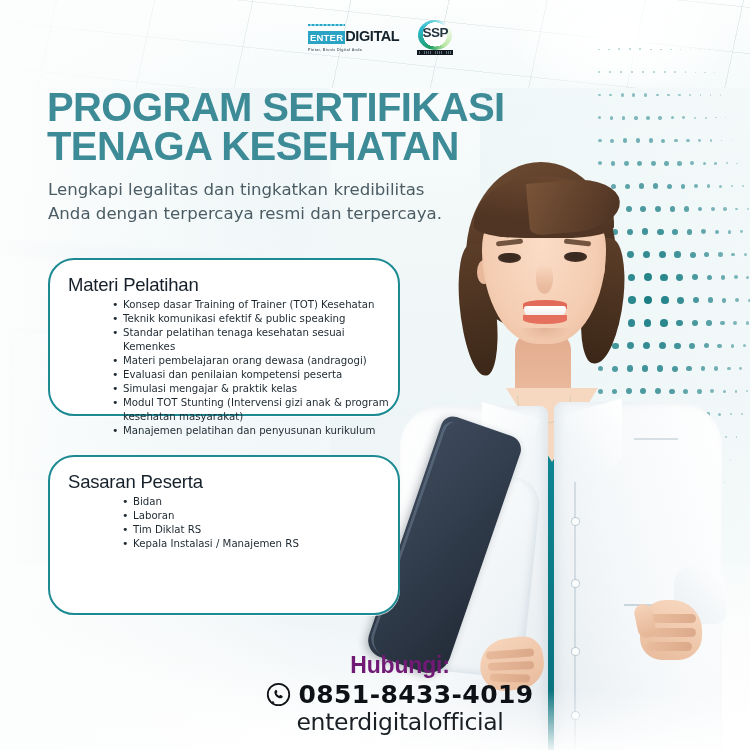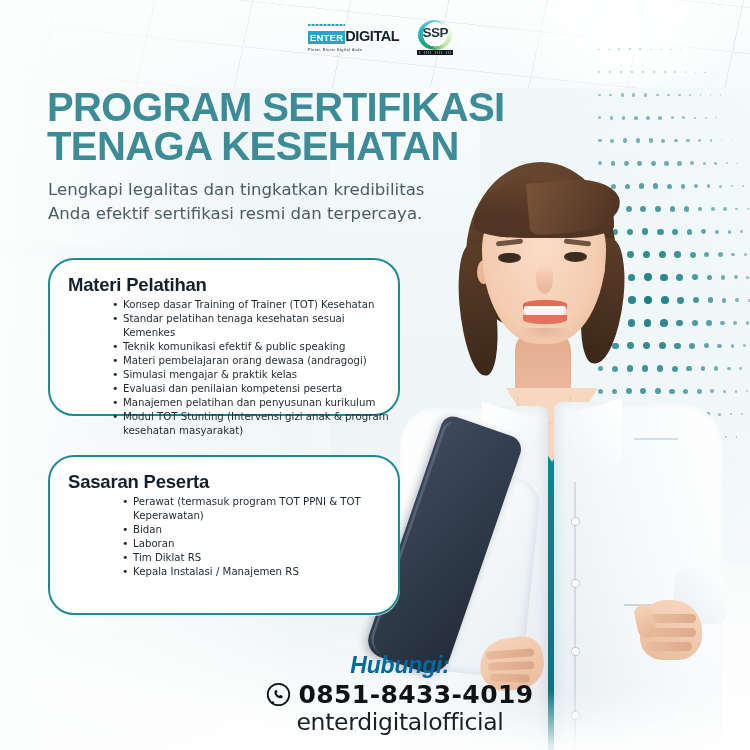--- a/index.html
+++ b/index.html
@@ -170,21 +170,21 @@
     background:#ffffff;
     border:2px solid #1d8a93;
     border-radius:26px;
     box-shadow:0 1px 0 rgba(255,255,255,.8);
   }
   #card-1 { left:48px; top:258px; width:352px; height:158px; }
   #card-2 { left:48px; top:455px; width:352px; height:160px; }
 
   .card-title {
     color:#16202a;
-    font-weight:bold;
+    font-weight:normal;
     font-size:18.5px;
     letter-spacing:-.2px;
   }
   #card-1 .card-title { margin:14px 0 2px 18px; }
   #card-2 .card-title { margin:14px 0 2px 18px; }
 
   .card ul { list-style:none; margin:0; padding:0; }
   .card li {
     position:relative;
     color:#1d2830;
@@ -409,21 +409,21 @@
     position:absolute; left:378px; bottom:0; width:372px; height:60px;
     background:linear-gradient(180deg, rgba(255,255,255,0), rgba(255,255,255,.92));
   }
 
   
   .contact {
     position:absolute; left:230px; top:652px; width:340px;
     text-align:center;
   }
   .contact-h {
-    color:#0369a1; font-weight:bold; font-size:23px; letter-spacing:-.2px;font-style:italic;
+    color:#701a75; font-weight:bold; font-size:23px; letter-spacing:-.2px;
   }
   .contact-phone-row {
     display:flex; align-items:center; justify-content:center; gap:7px; margin-top:1px;
   }
   .wa-icon { flex:0 0 auto; display:block; }
   .contact-phone {
     color:#0e1216; font-weight:bold; font-size:25px; letter-spacing:.4px;
     font-family:"DejaVu Sans", sans-serif;
   }
   .contact-handle {
@@ -806,41 +806,40 @@
       <div class="ssp-bar"></div>
     </div>
   </div>
 
   <div class="title">
     <span class="l1">PROGRAM SERTIFIKASI</span>
     <span class="l2">TENAGA KESEHATAN</span>
   </div>
   <div class="subtitle">
     <span>Lengkapi legalitas dan tingkatkan kredibilitas</span>
-    <span>Anda efektif sertifikasi resmi dan terpercaya.</span>
+    <span>Anda dengan terpercaya resmi dan terpercaya.</span>
   </div>
 
   <div class="card" id="card-1">
     <div class="card-title">Materi Pelatihan</div>
     <ul>
         <li>Konsep dasar Training of Trainer (TOT) Kesehatan</li>
+        <li>Teknik komunikasi efektif &amp; public speaking</li>
         <li>Standar pelatihan tenaga kesehatan sesuai Kemenkes</li>
-        <li>Teknik komunikasi efektif &amp; public speaking</li>
         <li>Materi pembelajaran orang dewasa (andragogi)</li>
+        <li>Evaluasi dan penilaian kompetensi peserta</li>
         <li>Simulasi mengajar &amp; praktik kelas</li>
-        <li>Evaluasi dan penilaian kompetensi peserta</li>
+        <li>Modul TOT Stunting (Intervensi gizi anak &amp; program kesehatan masyarakat)</li>
         <li>Manajemen pelatihan dan penyusunan kurikulum</li>
-        <li>Modul TOT Stunting (Intervensi gizi anak &amp; program kesehatan masyarakat)</li>
       </ul>
   </div>
 
   <div class="card" id="card-2">
     <div class="card-title">Sasaran Peserta</div>
     <ul>
-        <li>Perawat (termasuk program TOT PPNI &amp; TOT Keperawatan)</li>
         <li>Bidan</li>
         <li>Laboran</li>
         <li>Tim Diklat RS</li>
         <li>Kepala Instalasi / Manajemen RS</li>
       </ul>
   </div>
 
   <div class="contact">
     <div class="contact-h">Hubungi:</div>
     <div class="contact-phone-row">

